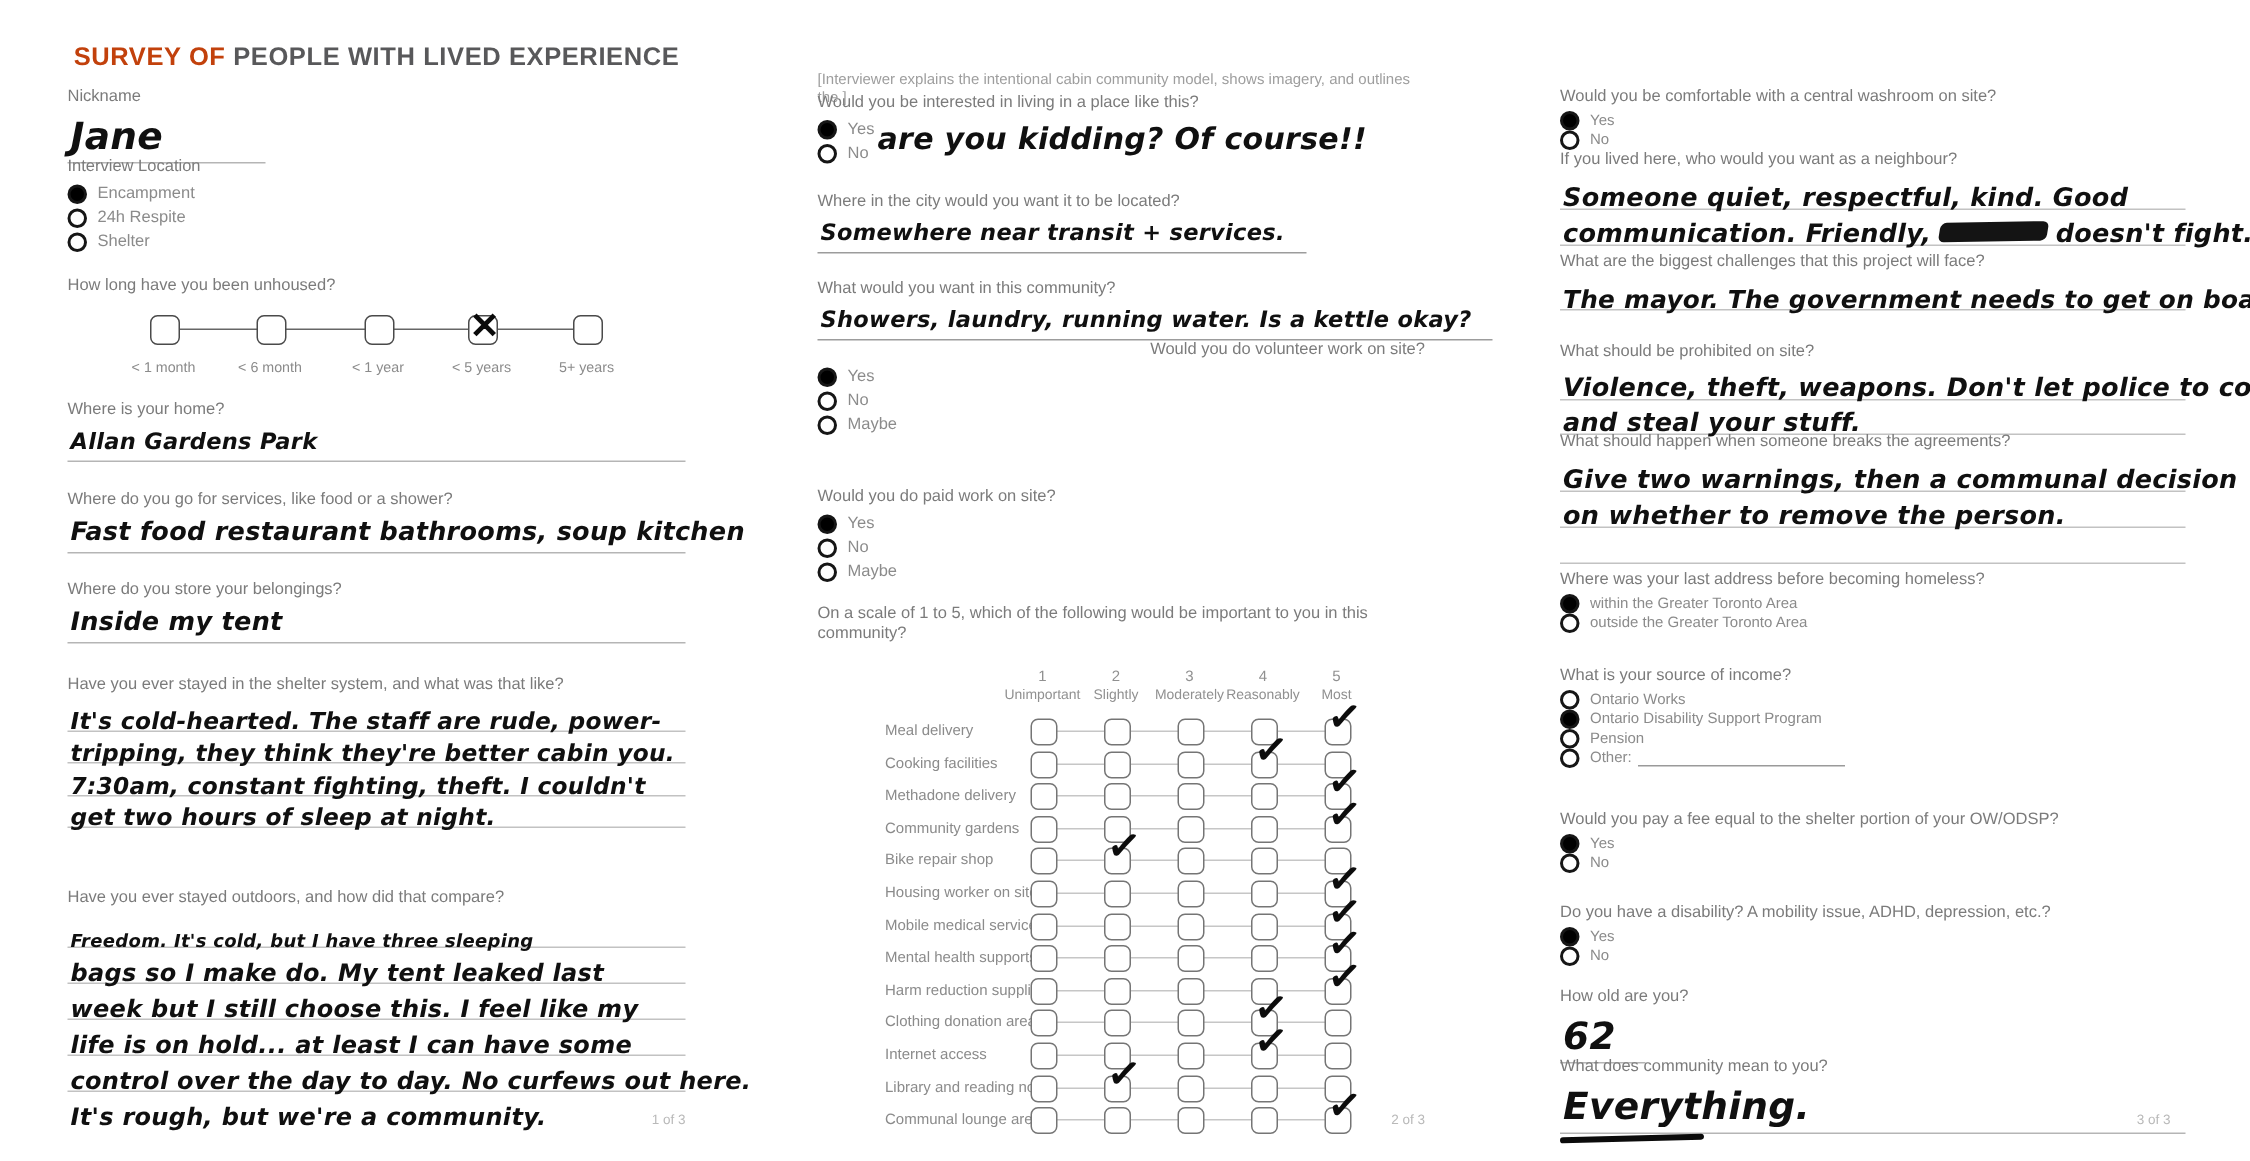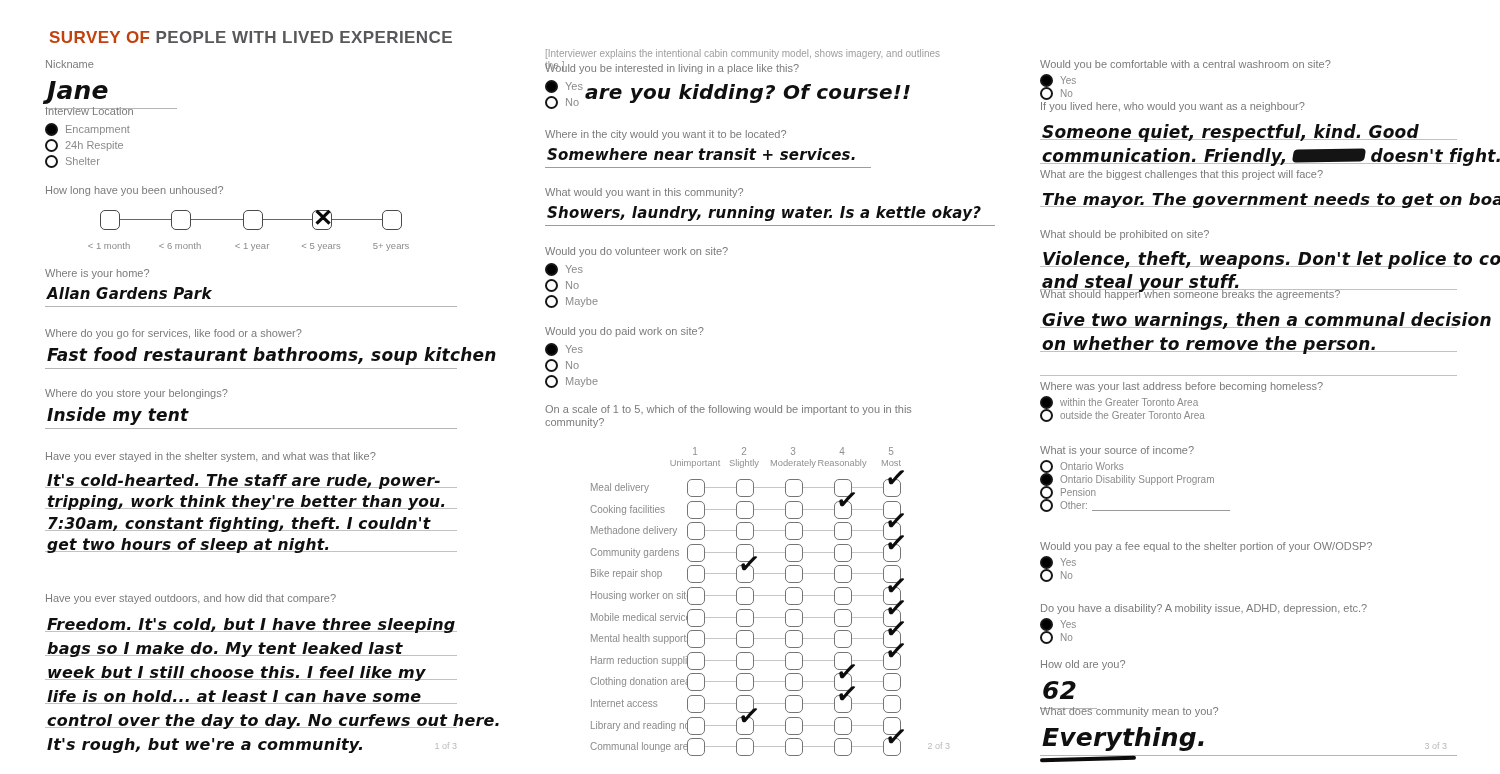--- a/index.html
+++ b/index.html
@@ -120,33 +120,33 @@
     <div class="block" style="top: 387px;">
       <div class="q-label">Where do you store your belongings?</div>
       <div class="answer-area"><span class="hw hw-md">Inside my tent</span></div>
     </div>
     <div class="block" style="top: 450px;">
       <div class="q-label">Have you ever stayed in the shelter system, and what was that like?</div>
       <div class="lt-line" style="height: 20.6px;">
         <span class="hw" style="font-size: 15.5px;">It's cold-hearted. The staff are rude, power-</span>
       </div>
       <div class="lt-line" style="height: 20.6px;">
-        <span class="hw" style="font-size: 15.5px;">tripping, work think they're better than you.</span>
+        <span class="hw" style="font-size: 15.5px;">tripping, they think they're better cabin you.</span>
       </div>
       <div class="lt-line" style="height: 20.6px;">
         <span class="hw" style="font-size: 15.5px;">7:30am, constant fighting, theft. I couldn't</span>
       </div>
       <div class="lt-line" style="height: 20.6px;">
         <span class="hw" style="font-size: 15.5px;">get two hours of sleep at night.</span>
       </div>
     </div>
     <div class="block" style="top: 592px;">
       <div class="q-label">Have you ever stayed outdoors, and how did that compare?</div>
       <div class="lt-line" style="height: 23px;">
-        <span class="hw" style="font-size: 16px;">Freedom. It's cold, but I have three sleeping</span>
+        <span class="hw" style="font-size: 12px;">Freedom. It's cold, but I have three sleeping</span>
       </div>
       <div class="lt-line" style="height: 23px;">
         <span class="hw" style="font-size: 16px;">bags so I make do. My tent leaked last</span>
       </div>
       <div class="lt-line" style="height: 23px;">
         <span class="hw" style="font-size: 16px;">week but I still choose this. I feel like my</span>
       </div>
       <div class="lt-line" style="height: 23px;">
         <span class="hw" style="font-size: 16px;">life is on hold... at least I can have some</span>
       </div>
@@ -172,21 +172,21 @@
         </div>
         <div class="radio-option" style="height: 16px;">
           <span class="radio-dot"></span>
           <span class="opt-label">No</span>
         </div>
         <div class="scrawl hw" style="left: 40px; top: 2px; font-size: 20px;">are you kidding? Of course!!</div>
       </div>
     </div>
     <div class="block" style="top: 128px;"><div class="q-label">Where in the city would you want it to be located?</div><div class="answer-area fit"><span class="hw hw-lg">Somewhere near transit + services.</span></div></div>
     <div class="block" style="top: 186px;"><div class="q-label">What would you want in this community?</div><div class="answer-area fit"><span class="hw hw-lg">Showers, laundry, running water. Is a kettle okay?</span></div></div>
-    <div class="block" style="top: 245px;">
+    <div class="block" style="top: 227px; text-align: right;">
       <div class="q-label">Would you do volunteer work on site?</div>
       <div class="radio-list" style="position: relative;">
         <div class="radio-option" style="height: 16px;">
           <span class="radio-dot sel"></span>
           <span class="opt-label">Yes</span>
         </div>
         <div class="radio-option" style="height: 16px;">
           <span class="radio-dot"></span>
           <span class="opt-label">No</span>
         </div>

